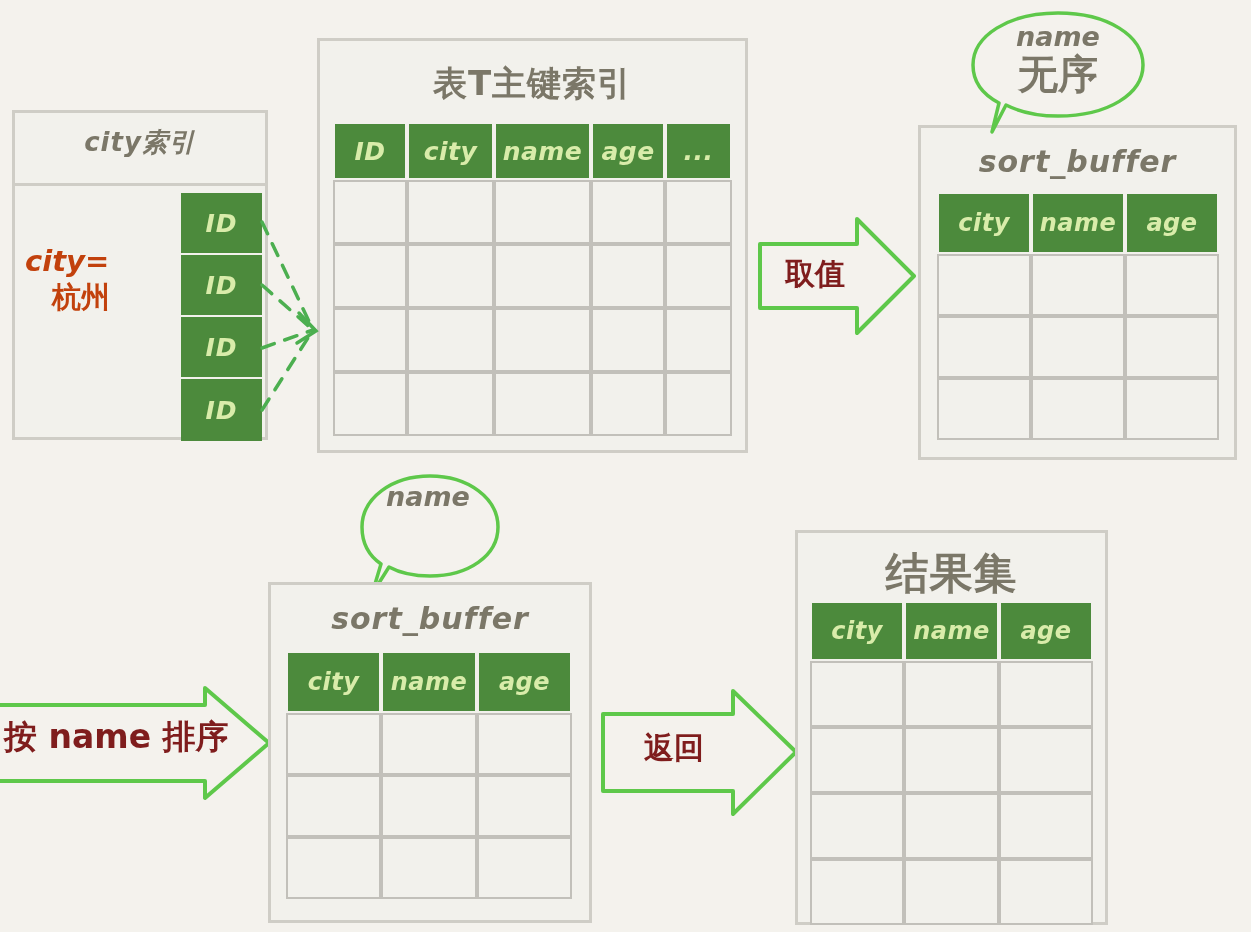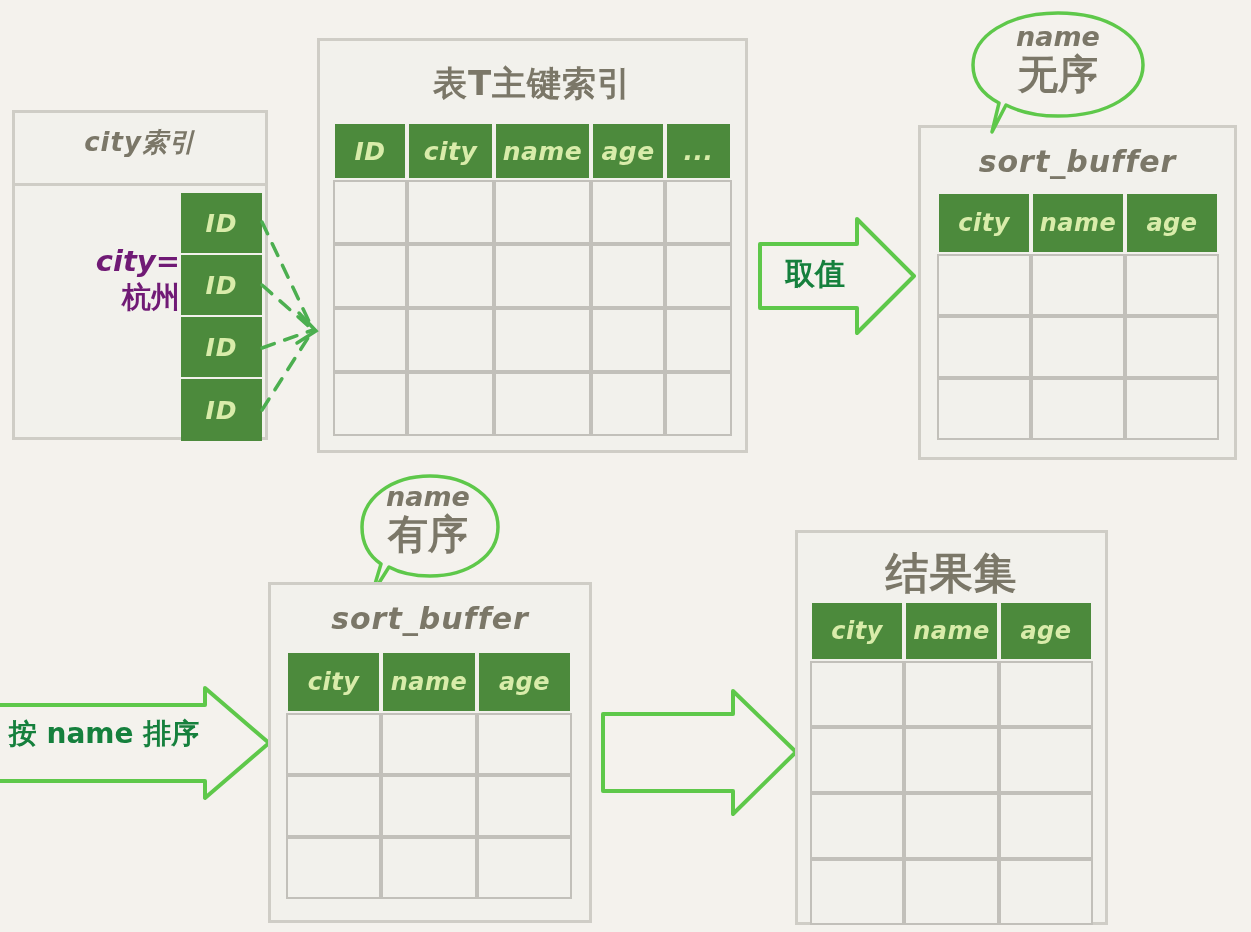--- a/index.html
+++ b/index.html
@@ -66,21 +66,21 @@
   #city-index-title {
     position: absolute; left: 0; top: 12px; width: 100%;
     font-size: 26px;
   }
   #city-index-sep {
     position: absolute; left: 0px; top: 70px; width: 100%;
     border-top: 3px solid #cfcdc6;
   }
   #city-cond {
     position: absolute; left: 10px; top: 130px; width: 155px;
-    text-align: right; color: #701a75; font-weight: bold;
+    text-align: left; color: #c2410c; font-weight: bold;
     font-size: 29px; line-height: 1.25; font-style: italic;
   }
   #city-cond .cjk { font-style: normal; margin-left: 27px; }
   #id-col {
     position: absolute; left: 166px; top: 80px; width: 81px;
   }
   .id-cell {
     height: 62px; background: #4c8a3c; color: #d9ecaa;
     display: flex; align-items: center; justify-content: center;
     font-weight: bold; font-style: italic; font-size: 25px;
@@ -140,21 +140,21 @@
     grid-template-columns: 94px 95px 94px;
     grid-template-rows: 60px 66px 66px 66px 66px;
   }
   #rs-grid .hcell { font-size: 24px; }
 
   
   .arrow { position: absolute; }
   .arrow svg { display: block; }
   .arrow-label {
     position: absolute;
-    color: #15803d;
+    color: #7f1d1d;
     font-weight: bold;
     white-space: nowrap;
     text-align: center;
   }
 
   
   .bubble { position: absolute; }
   .bubble svg { display: block; position: absolute; left: 0; top: 0; }
   .bubble-text {
     position: absolute;
@@ -283,29 +283,28 @@
       <path d="M72,4
                C110,4 140,26 140,55
                C140,84 110,104 72,104
                C56,104 42,101 31,95
                L14,122 L23,92
                C10,83 4,70 4,55
                C4,26 34,4 72,4 Z" fill="none" stroke="#5ec84a" stroke-width="3.5" stroke-linejoin="round"></path>
     </svg>
     <div class="bubble-text" style="top:10px;">
       <span class="l1">name</span>
-      <span class="l2">有序</span>
     </div>
   </div>
 
   <div class="arrow" style="left:-8px; top:685px;">
     <svg width="280" height="120" viewBox="0 0 280 120">
       <path d="M3,20 L213,20 L213,3 L277,58 L213,113 L213,96 L3,96" fill="none" stroke="#5ec84a" stroke-width="4" stroke-linejoin="round"></path>
     </svg>
-    <div class="arrow-label" style="left:12px; top:30px; width:200px; font-size:28px;">按 name 排序</div>
+    <div class="arrow-label" style="left:12px; top:30px; width:200px; font-size:33px;">按 name 排序</div>
   </div>
 
   <div class="box" id="sb2-box">
     <div class="box-title" id="sb2-title">sort_buffer</div>
   </div>
   <div class="grid" id="sb2-grid">
     <div class="hcell">city</div>
     <div class="hcell">name</div>
     <div class="hcell">age</div>
     <div class="gcell"></div>
@@ -316,20 +315,21 @@
     <div class="gcell"></div>
     <div class="gcell"></div>
     <div class="gcell"></div>
     <div class="gcell"></div>
   </div>
 
   <div class="arrow" style="left:600px; top:688px;">
     <svg width="200" height="130" viewBox="0 0 200 130">
       <path d="M3,26 L133,26 L133,3 L196,64 L133,126 L133,103 L3,103 Z" fill="none" stroke="#5ec84a" stroke-width="4" stroke-linejoin="round"></path>
     </svg>
+    <div class="arrow-label" style="left:14px; top:40px; width:120px; font-size:30px;">返回</div>
   </div>
 
   <div class="box" id="rs-box">
     <div class="box-title cjk-title" id="rs-title">结果集</div>
   </div>
   <div class="grid" id="rs-grid">
     <div class="hcell">city</div>
     <div class="hcell">name</div>
     <div class="hcell">age</div>
     <div class="gcell"></div>

